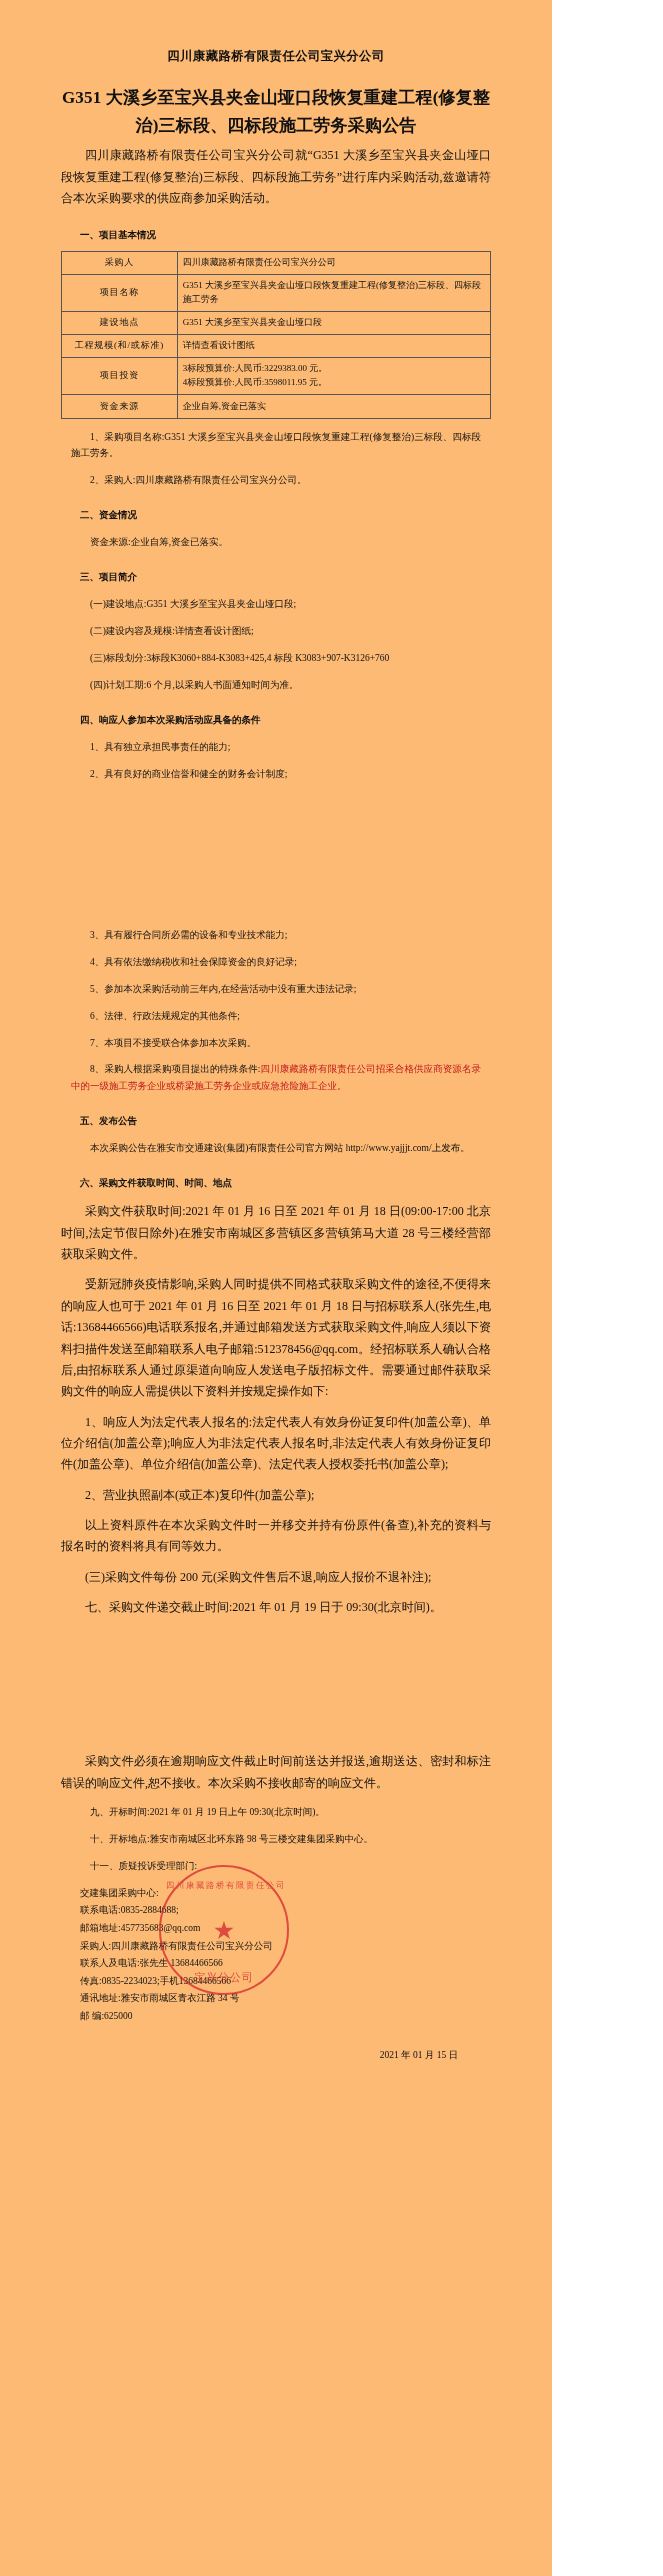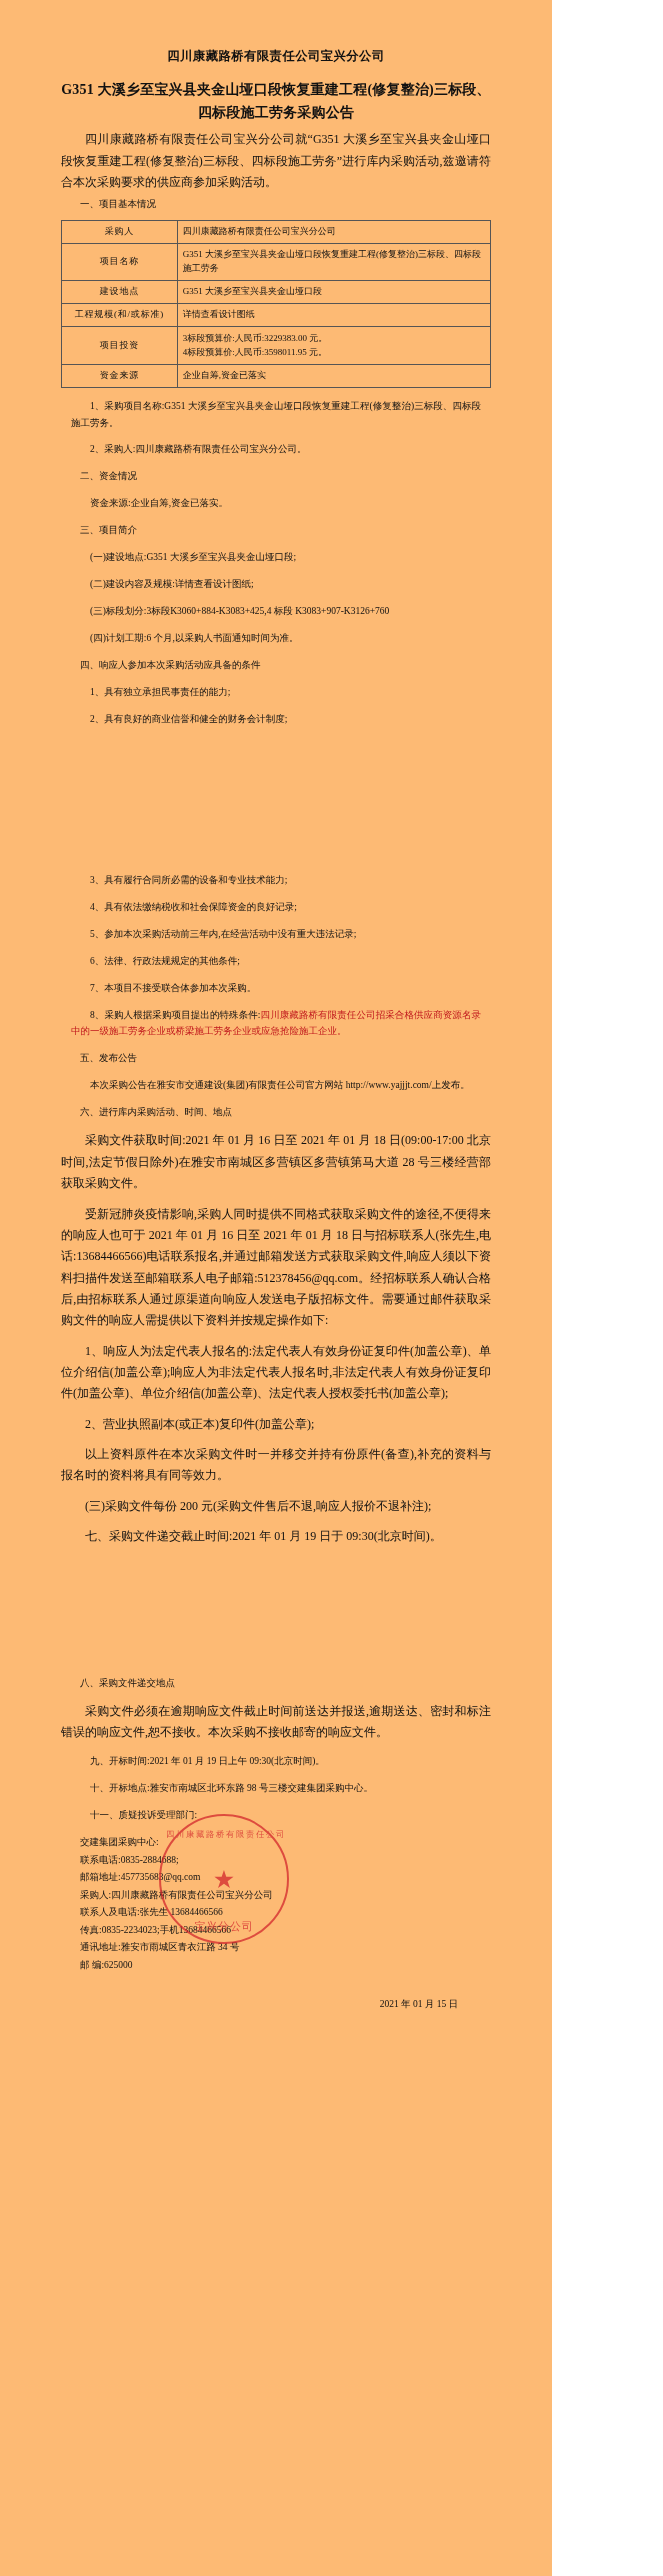--- a/index.html
+++ b/index.html
@@ -23,42 +23,42 @@
   }
   .doc-title-1 {
     text-align: center;
     font-size: 12.4px;
     font-weight: bold;
     line-height: 1.7;
     letter-spacing: 0.4px;
   }
   .doc-title-2 {
     text-align: center;
-    font-size: 14px;
+    font-size: 17px;
     font-weight: bold;
     line-height: 1.65;
     letter-spacing: 0.2px;
-    margin-top: 11px;
+    margin-top: 17px;
   }
   .para {
     font-size: 12px;
     line-height: 1.78;
     text-align: justify;
     text-indent: 2em;
     margin: 5px 0 0 0;
   }
   .para.tight {
     margin-top: 9px;
   }
   .section-head {
     font-size: 9.5px;
     line-height: 1.8;
-    margin: 3px 0 0 0;
-    text-indent: 2em;
-    font-weight: normal;
+    margin: 18px 0 0 0;
+    text-indent: 2em;
+    font-weight: bold;
   }
   .sub-line {
     font-size: 9.5px;
     line-height: 1.78;
     text-indent: 2em;
     margin: 10px;
     text-align: justify;
   }
   table.info {
     width: 100%;
@@ -208,32 +208,31 @@
   <p class="sub-line">5、参加本次采购活动前三年内,在经营活动中没有重大违法记录;</p>
   <p class="sub-line">6、法律、行政法规规定的其他条件;</p>
   <p class="sub-line">7、本项目不接受联合体参加本次采购。</p>
   <p class="sub-line">
     <span>8、采购人根据采购项目提出的特殊条件:</span><span class="highlight-red">四川康藏路桥有限责任公司招采合格供应商资源名录中的一级施工劳务企业或桥梁施工劳务企业或应急抢险施工企业。</span>
   </p>
 
   <p class="section-head">五、发布公告</p>
   <p class="sub-line">本次采购公告在雅安市交通建设(集团)有限责任公司官方网站 http://www.yajjjt.com/上发布。</p>
 
-  <p class="section-head">六、进行库内采购活动、时间、地点</p>
+  <p class="section-head">六、采购文件获取时间、时间、地点</p>
   <p class="para tight">采购文件获取时间:2021 年 01 月 16 日至 2021 年 01 月 18 日(09:00-17:00 北京时间,法定节假日除外)在雅安市南城区多营镇区多营镇第马大道 28 号三楼经营部获取采购文件。</p>
   <p class="para tight">受新冠肺炎疫情影响,采购人同时提供不同格式获取采购文件的途径,不便得来的响应人也可于 2021 年 01 月 16 日至 2021 年 01 月 18 日与招标联系人(张先生,电话:13684466566)电话联系报名,并通过邮箱发送方式获取采购文件,响应人须以下资料扫描件发送至邮箱联系人电子邮箱:512378456@qq.com。经招标联系人确认合格后,由招标联系人通过原渠道向响应人发送电子版招标文件。需要通过邮件获取采购文件的响应人需提供以下资料并按规定操作如下:</p>
   <p class="para tight">1、响应人为法定代表人报名的:法定代表人有效身份证复印件(加盖公章)、单位介绍信(加盖公章);响应人为非法定代表人报名时,非法定代表人有效身份证复印件(加盖公章)、单位介绍信(加盖公章)、法定代表人授权委托书(加盖公章);</p>
   <p class="para tight">2、营业执照副本(或正本)复印件(加盖公章);</p>
   <p class="para tight">以上资料原件在本次采购文件时一并移交并持有份原件(备查),补充的资料与报名时的资料将具有同等效力。</p>
   <p class="para tight">(三)采购文件每份 200 元(采购文件售后不退,响应人报价不退补注);</p>
   <p class="para tight">七、采购文件递交截止时间:2021 年 01 月 19 日于 09:30(北京时间)。</p>
 
   <div class="gap-lg"></div>
 
-  <p class="section-head">八、采购文件递交地点</p>
   <p class="para tight">采购文件必须在逾期响应文件截止时间前送达并报送,逾期送达、密封和标注错误的响应文件,恕不接收。本次采购不接收邮寄的响应文件。</p>
 
   <p class="sub-line">九、开标时间:2021 年 01 月 19 日上午 09:30(北京时间)。</p>
   <p class="sub-line">十、开标地点:雅安市南城区北环东路 98 号三楼交建集团采购中心。</p>
 
   <p class="sub-line">十一、质疑投诉受理部门:</p>
   <p class="contact-line">交建集团采购中心:</p>
   <p class="contact-line">联系电话:0835-2884688;</p>
   <p class="contact-line">邮箱地址:457735683@qq.com</p>
 

